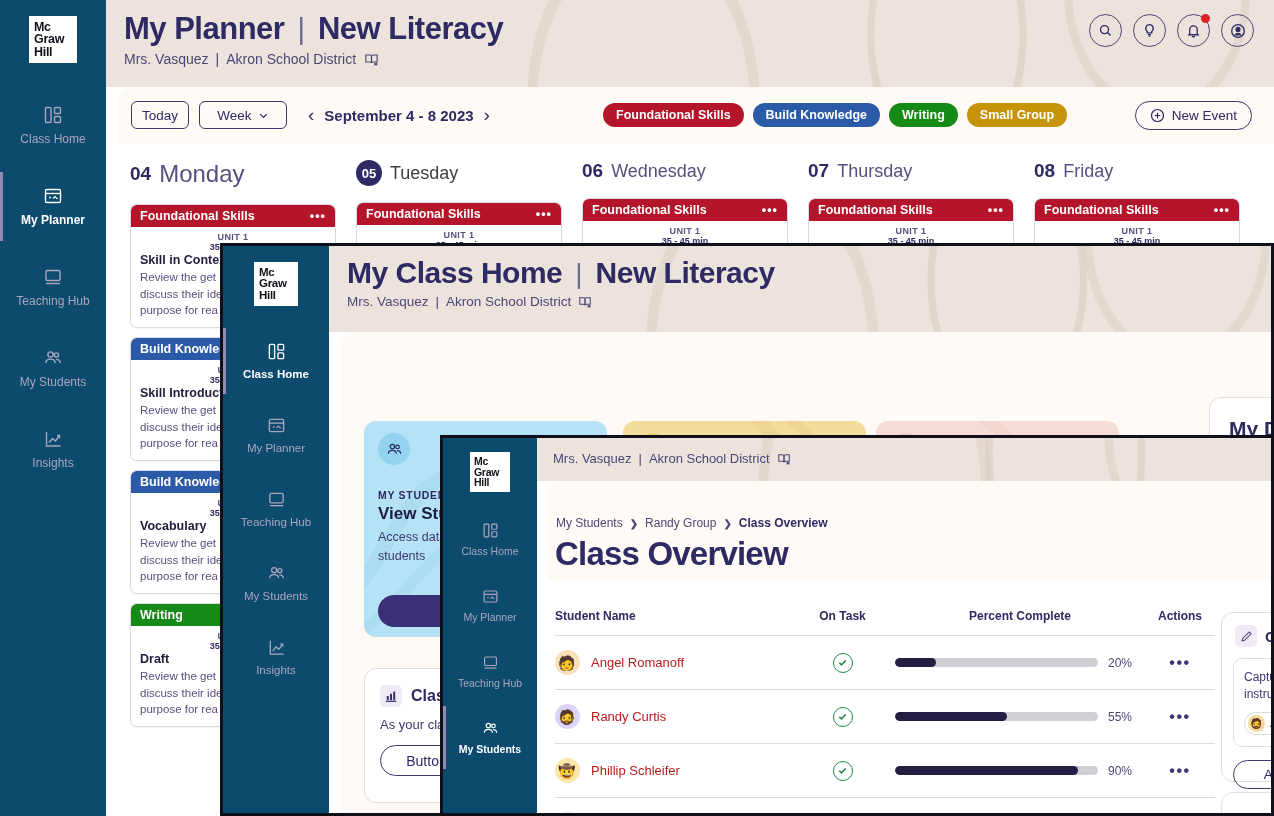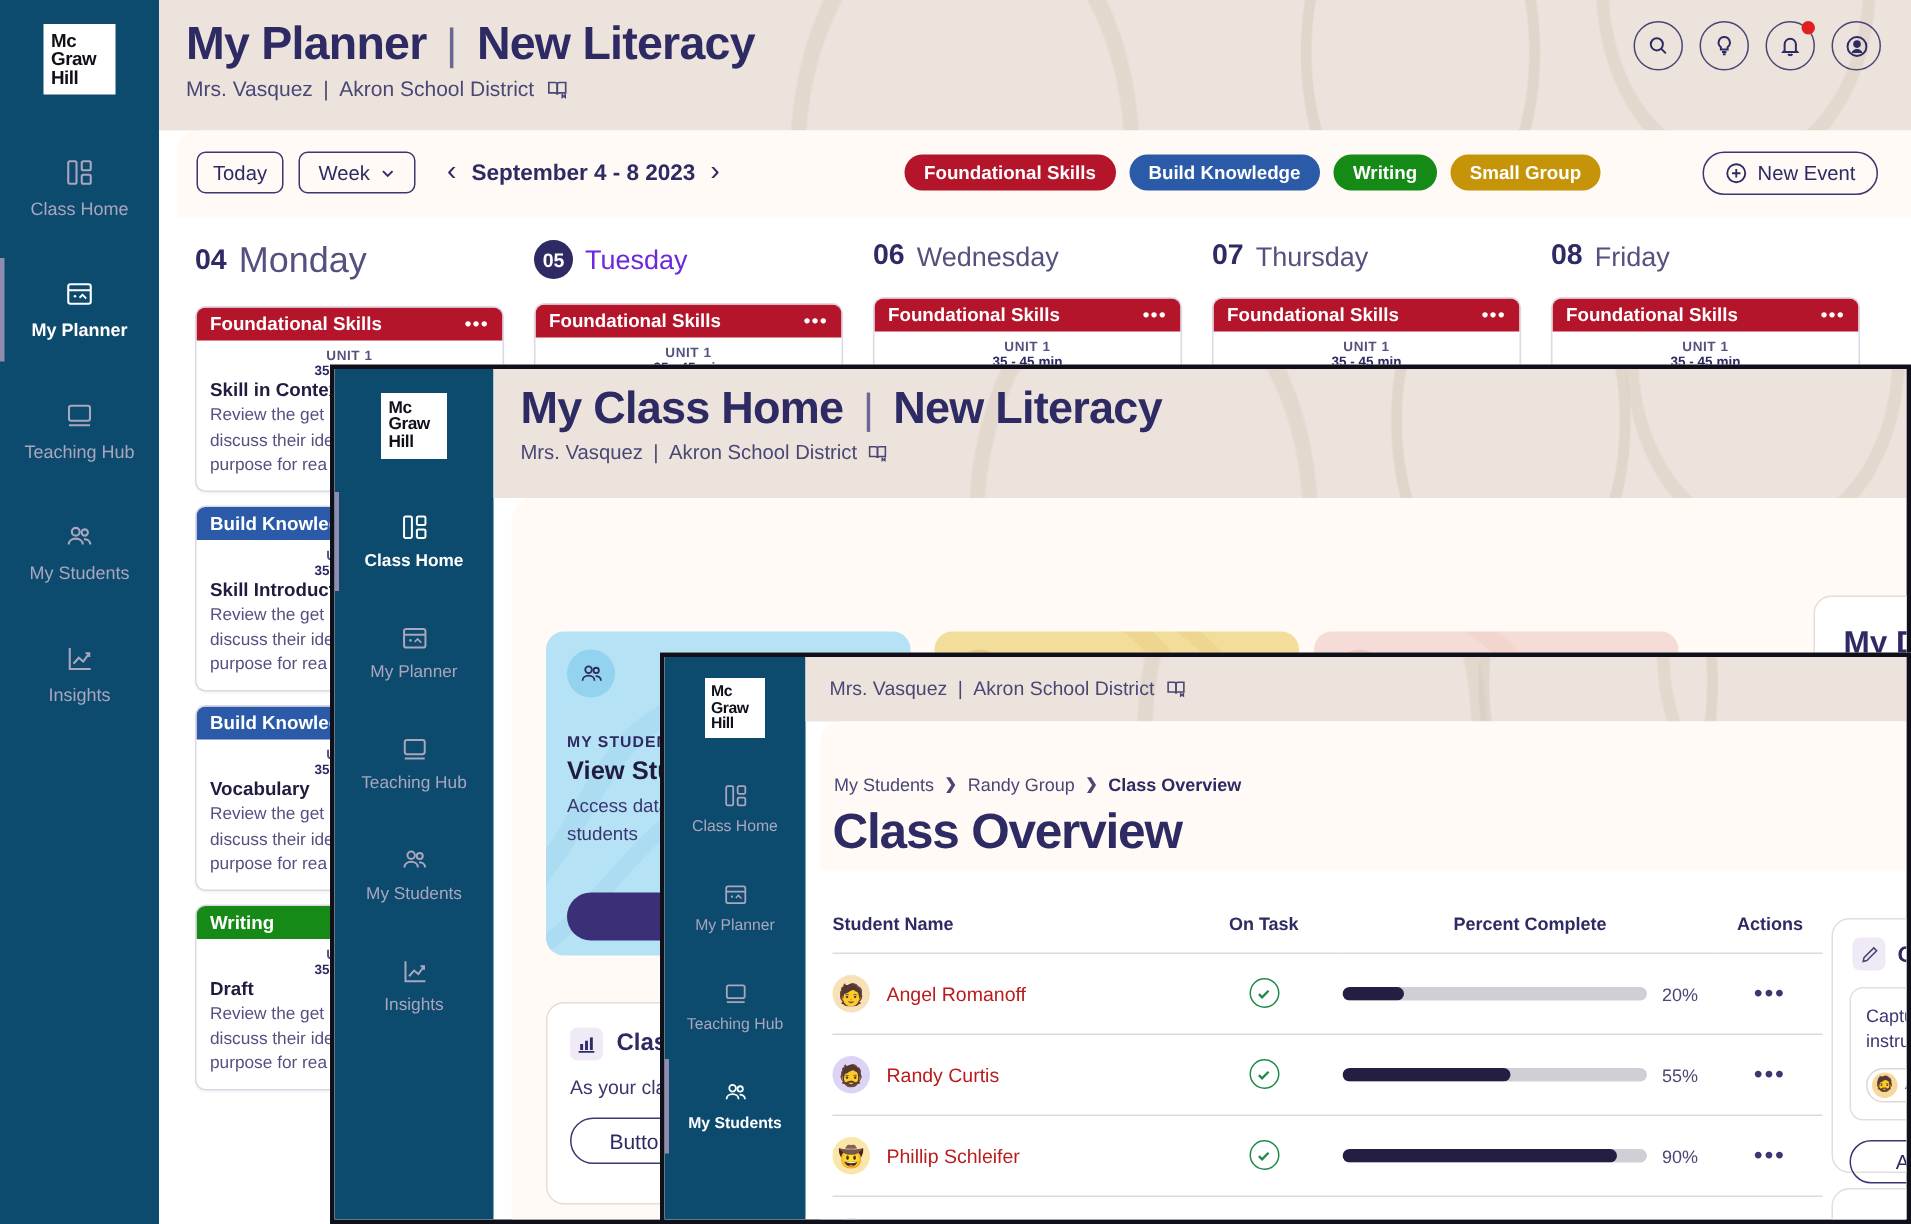--- a/index.html
+++ b/index.html
@@ -297,21 +297,21 @@
             </svg>
         </div>
       </div>
     </div>
 
     <div class="panel" style="position:absolute; left:118px; top:87px; right:0; height:58px; border-top-left-radius:14px;">
       <div style="position:absolute; left:13px; top:14px; display:flex; align-items:center; gap:10px;">
         <div class="pill-out" style="width:58px;height:28px;font-size:13.5px;">
           <span>Today</span>
         </div>
-        <div class="pill-out" style="width:78px;height:28px;font-size:13.5px;gap:6px;">
+        <div class="pill-out" style="width:88px;height:28px;font-size:13.5px;gap:6px;">
           <span>Week</span>
           <svg class="ico" width="11" height="11" viewBox="0 0 12 12" fill="none" stroke="#2e2a63" stroke-width="1.4">
               <path d="M2.5 4.5L6 8l3.5-3.5"></path>
             </svg>
         </div>
         <div style="color:#2e2a63;font-size:19px;margin-left:11px;cursor:pointer;">
           <span>‹</span>
         </div>
         <div style="color:#2e2a63;font-weight:700;font-size:15px;">September 4 - 8 2023</div>
         <div style="color:#2e2a63;font-size:19px;cursor:pointer;">
@@ -424,21 +424,21 @@
               <div>discuss their ide</div>
               <div>purpose for rea</div>
             </div>
           </div>
         </div>
       </div>
 
       <div class="daycol" style="left:238px; top:14px; width:206px;">
         <div style="display:flex; align-items:center; gap:8px; margin-bottom:16px;">
           <span class="daynum today">05</span>
-          <span class="dayname" style="font-size:18px; color:#6d28d9;">Tuesday</span>
+          <span class="dayname" style="font-size:18px; color:#404040;">Tuesday</span>
         </div>
         <div class="ecard">
           <div class="ecard-hd" style="background:#b4152a;">
             <span>Foundational Skills</span>
             <span class="dots">•••</span>
           </div>
           <div class="ecard-bd" style="height:90px;">
             <div class="ec-row">
               <span class="ec-unit">UNIT 1</span>
               <span class="ec-dur">35 - 45 min</span>

